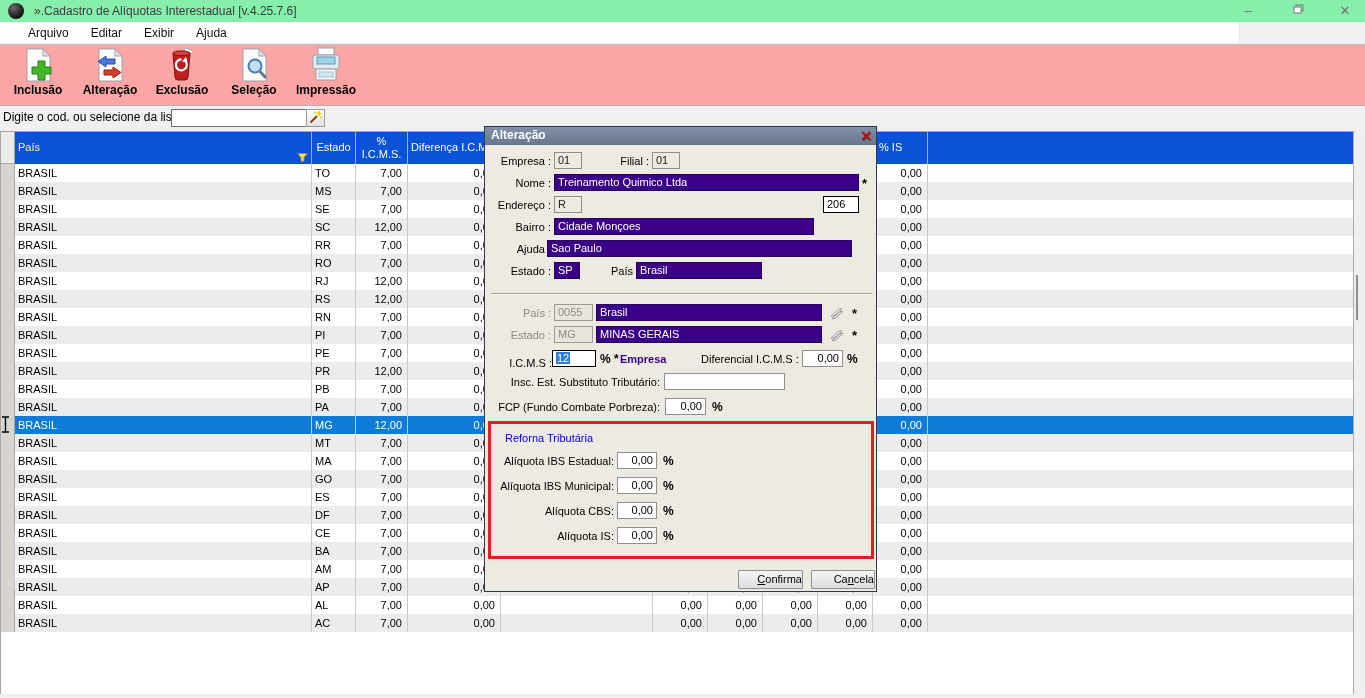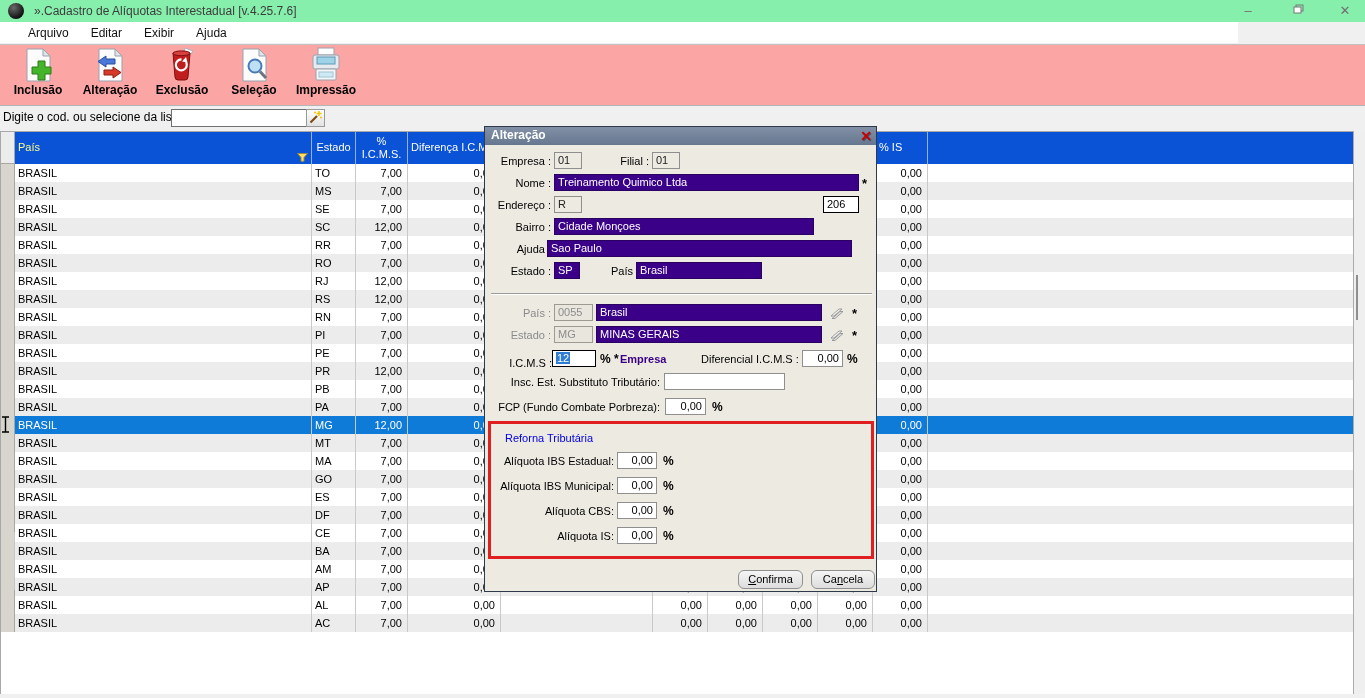--- a/index.html
+++ b/index.html
@@ -77,22 +77,22 @@
   .inp.boxy{background:#EDEAE2;border-color:#8F8F8F;color:#222;}
   .inp.focusd{border-color:#000;}
   .selhl{background:#2E7CD6;color:#FFF;padding:0 1px;}
   .star{position:absolute;font-size:13px;font-weight:bold;color:#000;line-height:17px;}
   .pct{position:absolute;font-size:12px;font-weight:bold;color:#000;line-height:17px;}
   .ptag{position:absolute;font-size:11px;font-weight:bold;color:#3A0087;line-height:17px;}
   .sep{position:absolute;left:6px;width:381px;height:0;border-top:1px solid #9B9B9B;border-bottom:1px solid #FFF;}
   .redbox{position:absolute;left:3px;top:294px;width:386px;height:138px;border:3px solid #E02020;box-sizing:border-box;}
   .reform-title{position:absolute;left:14px;top:8px;font-size:11px;color:#0000E0;white-space:nowrap;}
   .dlg-btn{position:absolute;height:19px;background:linear-gradient(#F5F5F5,#DDDDDD);
-           border:1px solid #8E8F8F;border-radius:6px;box-sizing:border-box;font-size:11px;color:#000;
-           text-align:center;line-height:17px;}
+           border:1px solid #8E8F8F;border-radius:1px;box-sizing:border-box;font-size:11px;color:#000;
+           text-align:right;line-height:17px;}
   .u{text-decoration:underline;}
   .lookup{position:absolute;}
 </style>
 </head>
 <body>
 
 <div class="app">
 
   <div class="titlebar">
     <div class="app-icon"></div>

